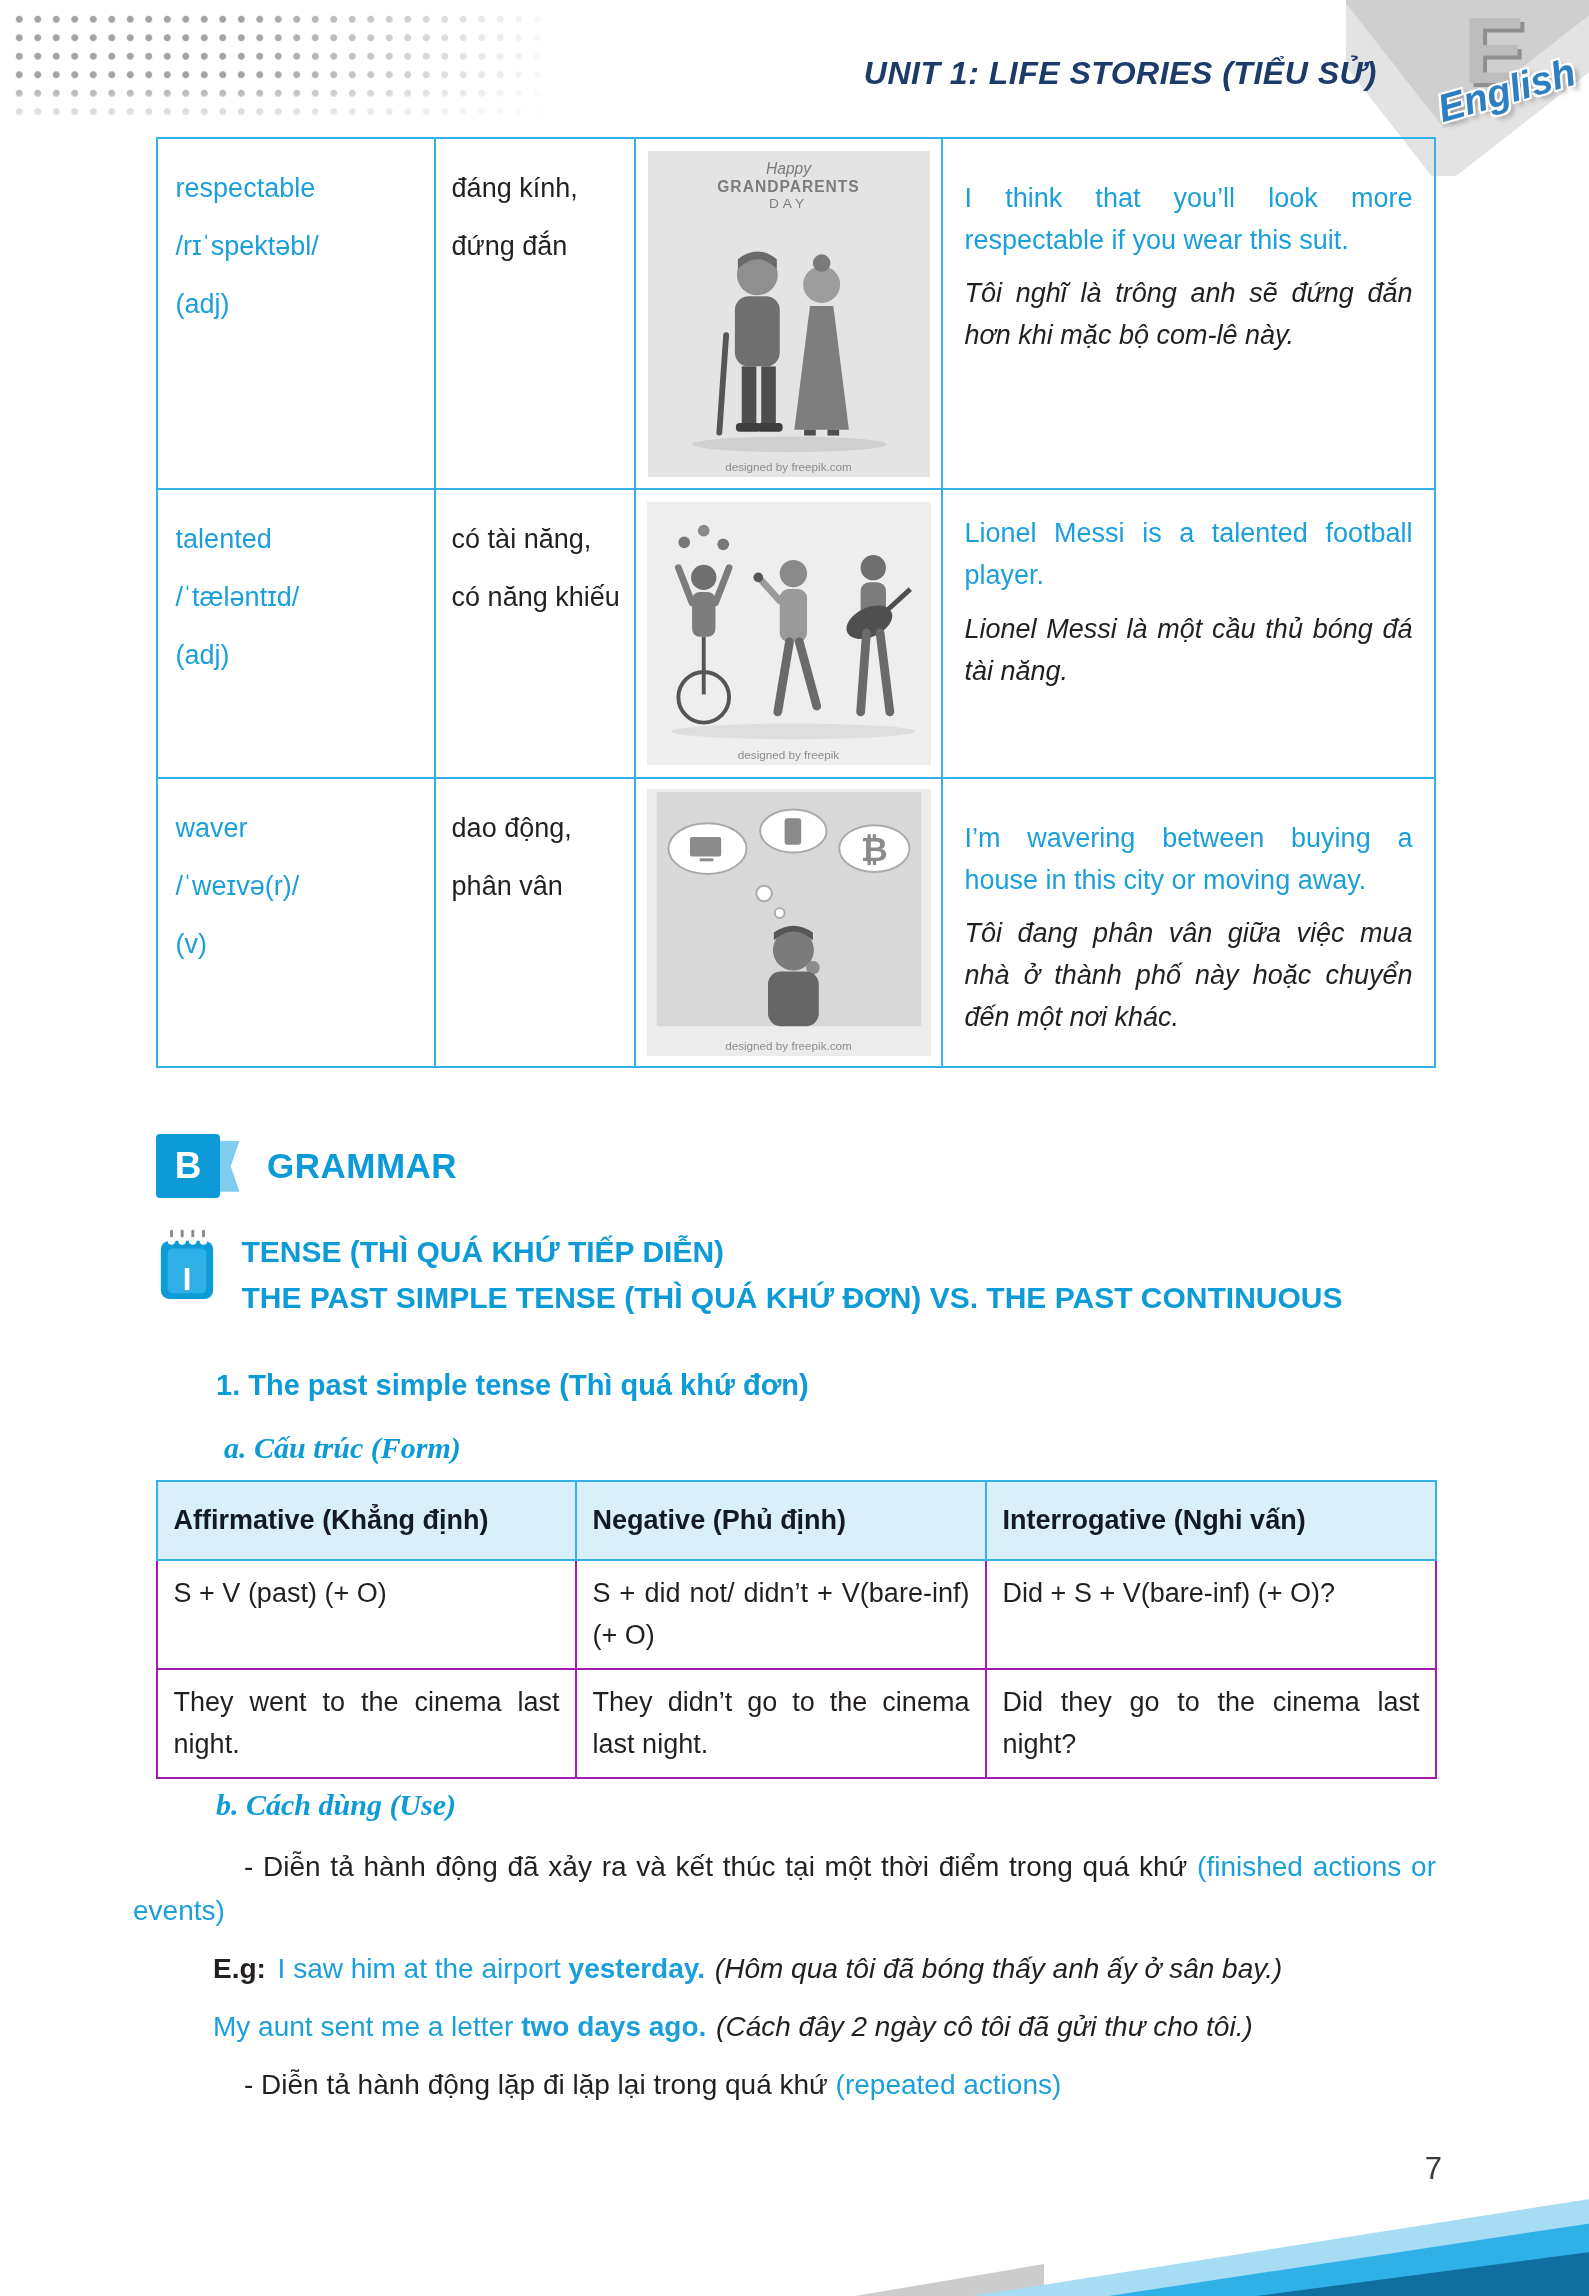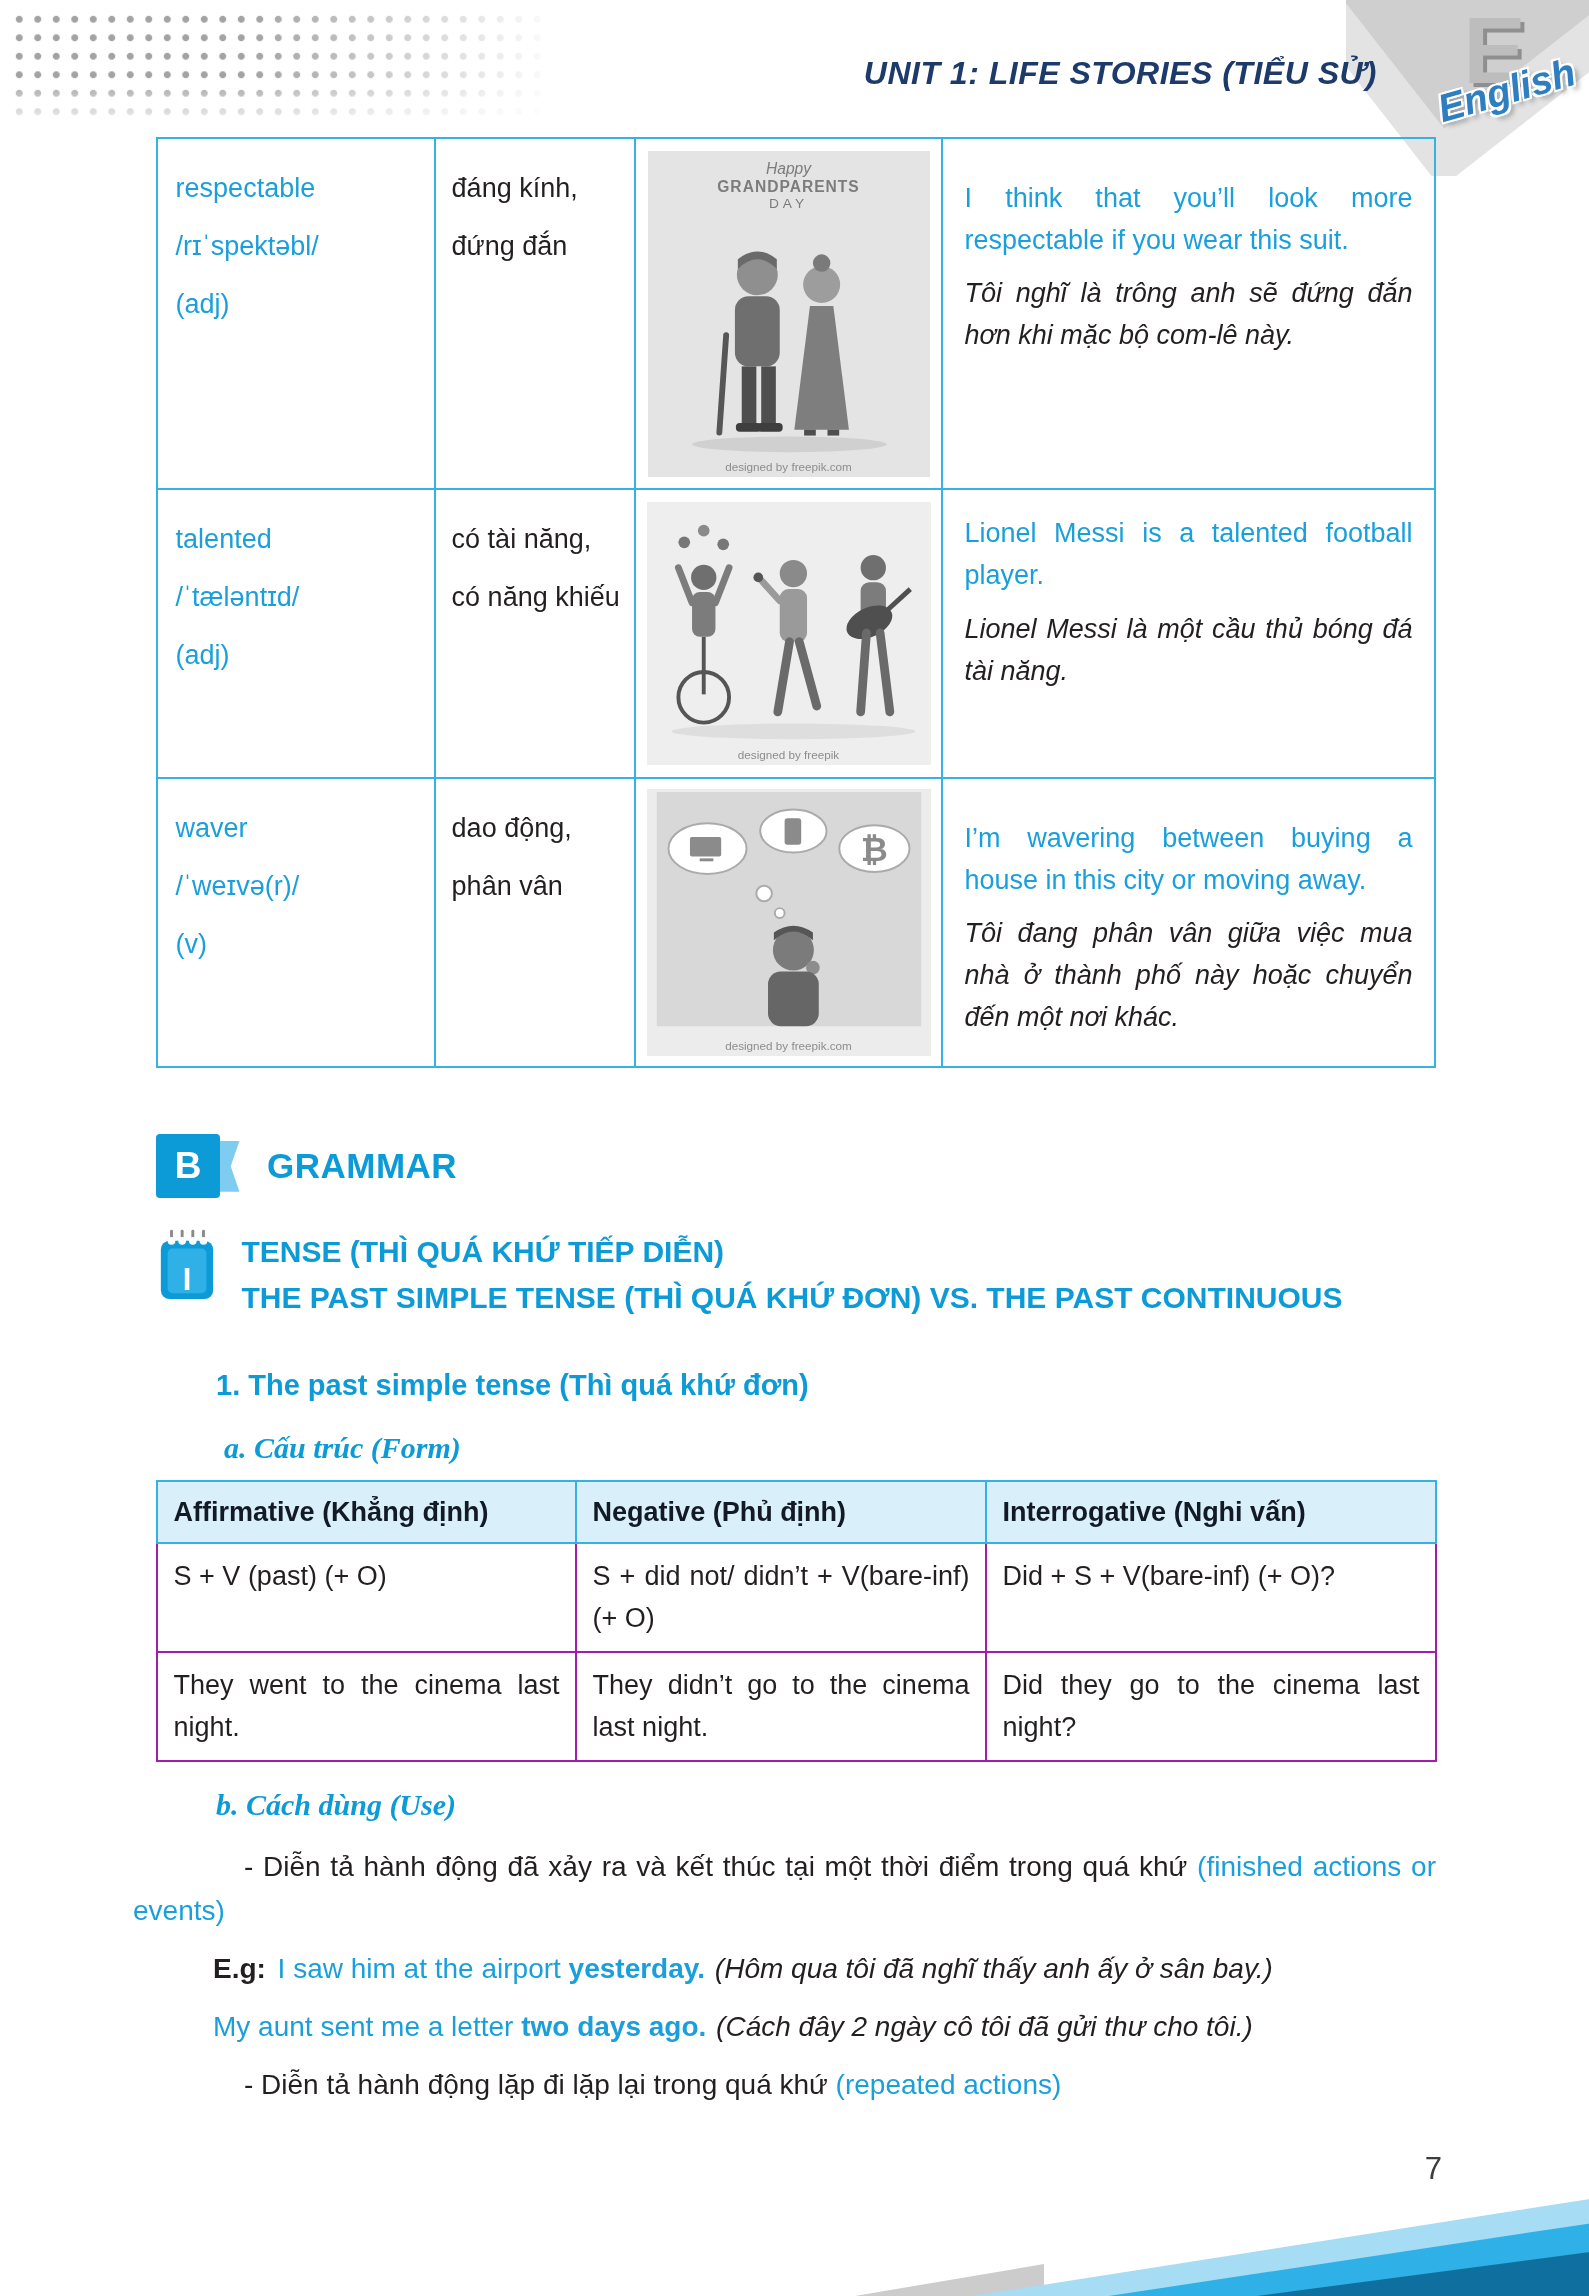--- a/index.html
+++ b/index.html
@@ -66,21 +66,21 @@
   .note-icon { position:relative; width:62px; height:78px; flex:0 0 62px; }
   .note-icon svg { display:block; }
   .note-i { position:absolute; top:35px; left:0; width:100%; text-align:center; color:#fff; font-size:31px; font-weight:bold; }
   .topic-text { font-size:30px; font-weight:bold; color:#0d9bd8; line-height:1.52; padding-top:2px; }
   .topic-text span { display:block; }
 
   .sub1 { position:absolute; left:216px; top:1369px; font-size:29px; font-weight:bold; color:#0d9bd8; }
   .serif-head { font-family:"Liberation Serif", serif; font-weight:bold; font-style:italic; font-size:30px; color:#0d9bd8; }
   .form-title { position:absolute; left:224px; top:1431px; }
   .form-table { position:absolute; left:156px; top:1480px; width:1279px; table-layout:fixed; }
-  .form-table th { background:#d9f0fb; border:2px solid #35b1e5; font-size:27px; font-weight:bold; color:#131a26; text-align:left; padding:13.7px 15.6px; height:62px; }
+  .form-table th { background:#d9f0fb; border:2px solid #35b1e5; font-size:27px; font-weight:bold; color:#131a26; text-align:left; padding:13.7px 15.6px; height:79px; }
   .form-table td { border:2px solid #a21caf; font-size:27px; color:#231f20; padding:11.7px 15.6px; line-height:1.55; vertical-align:top; text-align:justify; }
   .form-table tr.fr1 td { height:107px; }
   .form-table tr.fr2 td { height:105px; }
 
   .use-title { position:absolute; left:216px; top:1788px; }
   .use-block { position:absolute; left:102px; top:1845px; width:1334px; font-size:28px; line-height:1.56; }
   .use-block p { margin-bottom:14.6px; }
   .p-indent { text-indent:111px; text-align:justify;margin-left:31px; }
   .p-eg { margin-left:111px; }
   .t-dark { color:#231f20; }
@@ -299,21 +299,21 @@
         <td>They didn’t go to the cinema last night.</td>
         <td>Did they go to the cinema last night?</td>
       </tr>
     </tbody>
   </table>
 
   <div class="use-title serif-head">b. Cách dùng (Use)</div>
 
   <div class="use-block">
     <p class="p-indent"><span class="t-dark">- Diễn tả hành động đã xảy ra và kết thúc tại một thời điểm trong quá khứ </span><span class="t-blue">(finished actions or events)</span></p>
-    <p class="p-eg"><span class="eg-label">E.g:</span><span class="t-blue">I saw him at the airport </span><span class="t-blue t-bold">yesterday</span><span class="t-blue t-bold">.</span><span class="t-dark t-italic trans">(Hôm qua tôi đã nghĩ thấy anh ấy ở sân bay.)</span></p>
+    <p class="p-eg"><span class="eg-label">E.g:</span><span class="t-blue">I saw him at the airport </span><span class="t-blue t-bold">yesterday</span><span class="t-blue t-bold">.</span><span class="t-dark t-italic trans">(Hôm qua tôi đã bóng thấy anh ấy ở sân bay.)</span></p>
     <p class="p-eg"><span class="t-blue">My aunt sent me a letter </span><span class="t-blue t-bold">two days ago</span><span class="t-blue t-bold">.</span><span class="t-dark t-italic trans">(Cách đây 2 ngày cô tôi đã gửi thư cho tôi.)</span></p>
     <p class="p-indent"><span class="t-dark">- Diễn tả hành động lặp đi lặp lại trong quá khứ </span><span class="t-blue">(repeated actions)</span></p>
   </div>
 
   <div class="page-number">7</div>
 
   <div class="corner">
     <div class="c4"></div>
     <div class="c1"></div>
     <div class="c2"></div>

